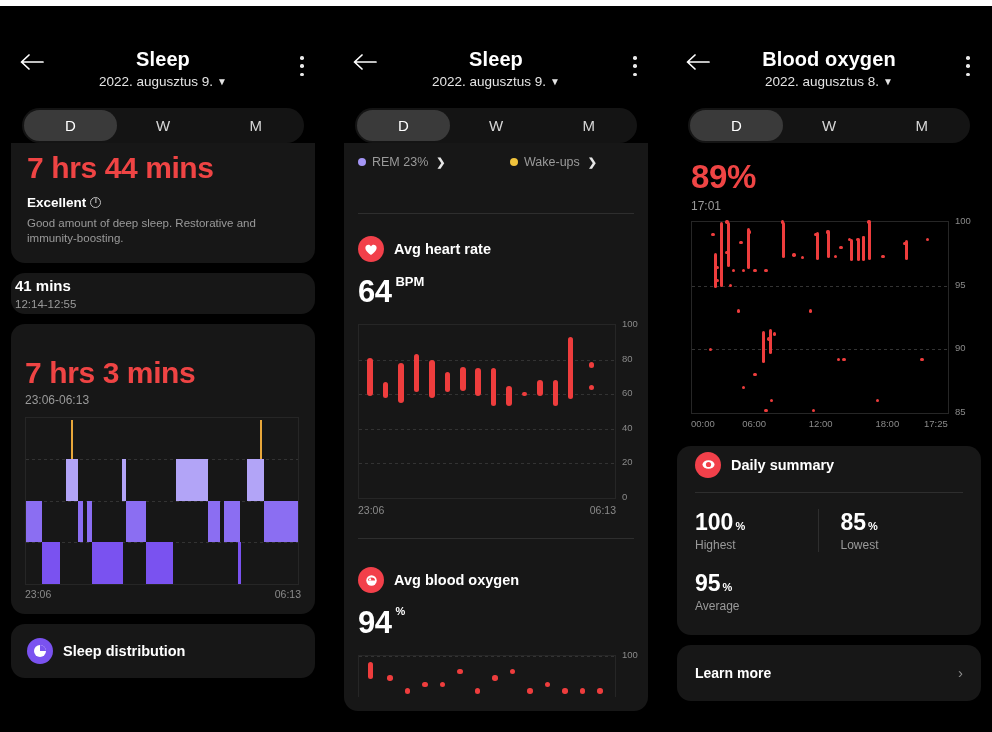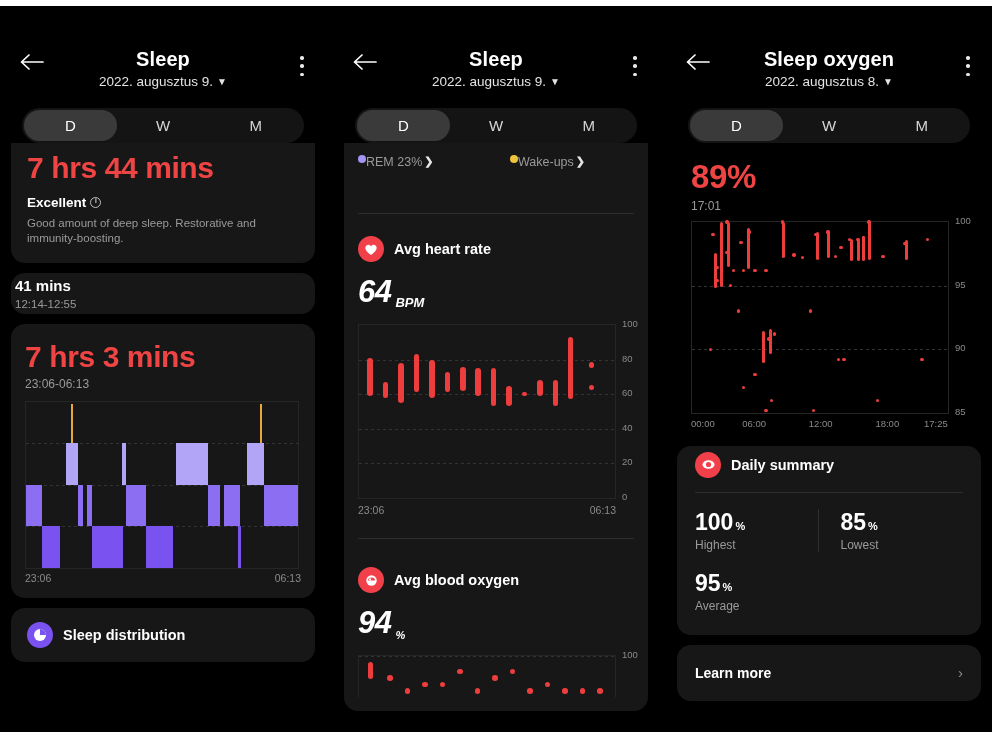--- a/index.html
+++ b/index.html
@@ -94,37 +94,37 @@
     content: "i"; position: absolute; left: 0; right: 0; top: -2px;
     font-size: 8px; text-align: center; color: #bdbdbd; font-style: normal;
   }
   .desc { font-size: 11.5px; color: #9a9a9a; line-height: 1.38; margin-top: 6px; }
   .mid-num { font-size: 15px; font-weight: bold; color: #ffffff; }
   .mid-sub { font-size: 11.5px; color: #9a9a9a; margin-top: 4px; }
   .range-lbl { font-size: 12px; color: #9a9a9a; margin-top: 3px; }
 
   
   .legend-row { display: flex; }
-  .legend-col { flex: 1; display: flex; }
+  .legend-col { flex: 1; display: flex; align-items: center; gap: 6px; }
   .legend-col.second { padding-left: 28px; }
   .dot { width: 8px; height: 8px; border-radius: 50%; flex: none; }
   .legend-txt { font-size: 12.5px; color: #9a9a9a; }
   .chev { font-size: 11px; color: #e6e6e6; font-weight: bold; margin-left: 2px; }
 
   .hr { height: 1px; background: #2e2e2e; margin: 16px 0 0 0; }
 
   
   .sec-head { display: flex; align-items: center; gap: 10px; }
   .badge {
     width: 26px; height: 26px; border-radius: 50%;
     display: flex; align-items: center; justify-content: center; flex: none;
   }
   .sec-title { font-size: 14.5px; font-weight: bold; color: #ffffff; }
 
-  .val-row { display: flex; align-items: flex-end; margin-top: 12px; font-style: italic; }
+  .val-row { display: flex; align-items: flex-start; margin-top: 12px; }
   .val-num { font-size: 31px; font-weight: bold; color: #ffffff; letter-spacing: -.5px; }
   .val-unit { font-size: 13px; font-weight: bold; color: #ffffff; margin-left: 4px; }
   .val-unit.small { font-size: 11px; }
 
   
   .chart-wrap { position: relative; margin-top: 10px; }
   .plot { position: relative; border: 1px solid #262626; }
   .gridline { position: absolute; left: 0; right: 0; height: 1px;
     background: repeating-linear-gradient(to right, #333 0 3px, transparent 3px 6px); }
   .ytick { position: absolute; font-size: 9.5px; color: #8a8a8a; }
@@ -180,21 +180,21 @@
         <div class="big-num">7 hrs 44 mins</div>
         <div class="sub-bold"><span>Excellent</span><span class="info-dot"></span></div>
         <div class="desc">Good amount of deep sleep. Restorative and immunity-boosting.</div>
       </div>
 
       <div class="card" style="padding:4px;">
         <div class="mid-num">41 mins</div>
         <div class="mid-sub">12:14-12:55</div>
       </div>
 
-      <div class="card" style="padding:16px 14px 10px 14px;">
+      <div class="card" style="padding:32px 14px 10px 14px;">
         <div class="big-num">7 hrs 3 mins</div>
         <div class="range-lbl">23:06-06:13</div>
 
         <div class="chart-wrap" style="margin-top:10px;">
           <div class="plot" id="hypno-plot" style="height:168px;width:274px;">
               <div class="gridline" style="top: 41.5px;"></div>
               <div class="gridline" style="top: 83px;"></div>
               <div class="gridline" style="top: 124.5px;"></div>
               <div class="bar" style="left: 0px; width: 16.048px; top: 83px; height: 41.5px; background: rgb(139, 110, 242);"></div>
               <div class="bar" style="left: 16.048px; width: 17.952px; top: 124.5px; height: 41.5px; background: rgb(122, 82, 240);"></div>
@@ -371,21 +371,21 @@
 
   <div class="gap">
       <div class="gap-inner"></div>
     </div>
 
   <div class="panel">
     <div class="hdr">
       <svg class="back-icon" viewBox="0 0 26 20">
         <path d="M10 3 L2.5 10 L10 17 M2.5 10 H24" stroke="#fff" stroke-width="1.7" fill="none" stroke-linecap="round" stroke-linejoin="round"></path>
       </svg>
-      <div class="hdr-title">Sleep oxygen</div>
+      <div class="hdr-title">Blood oxygen</div>
       <div class="hdr-sub"><span>2022. augusztus 8.</span><span class="caret">▼</span></div>
       <div class="kebab">
           <i></i>
           <i></i>
           <i></i>
         </div>
     </div>
 
     <div class="seg">
       <div class="seg-item active">D</div>

